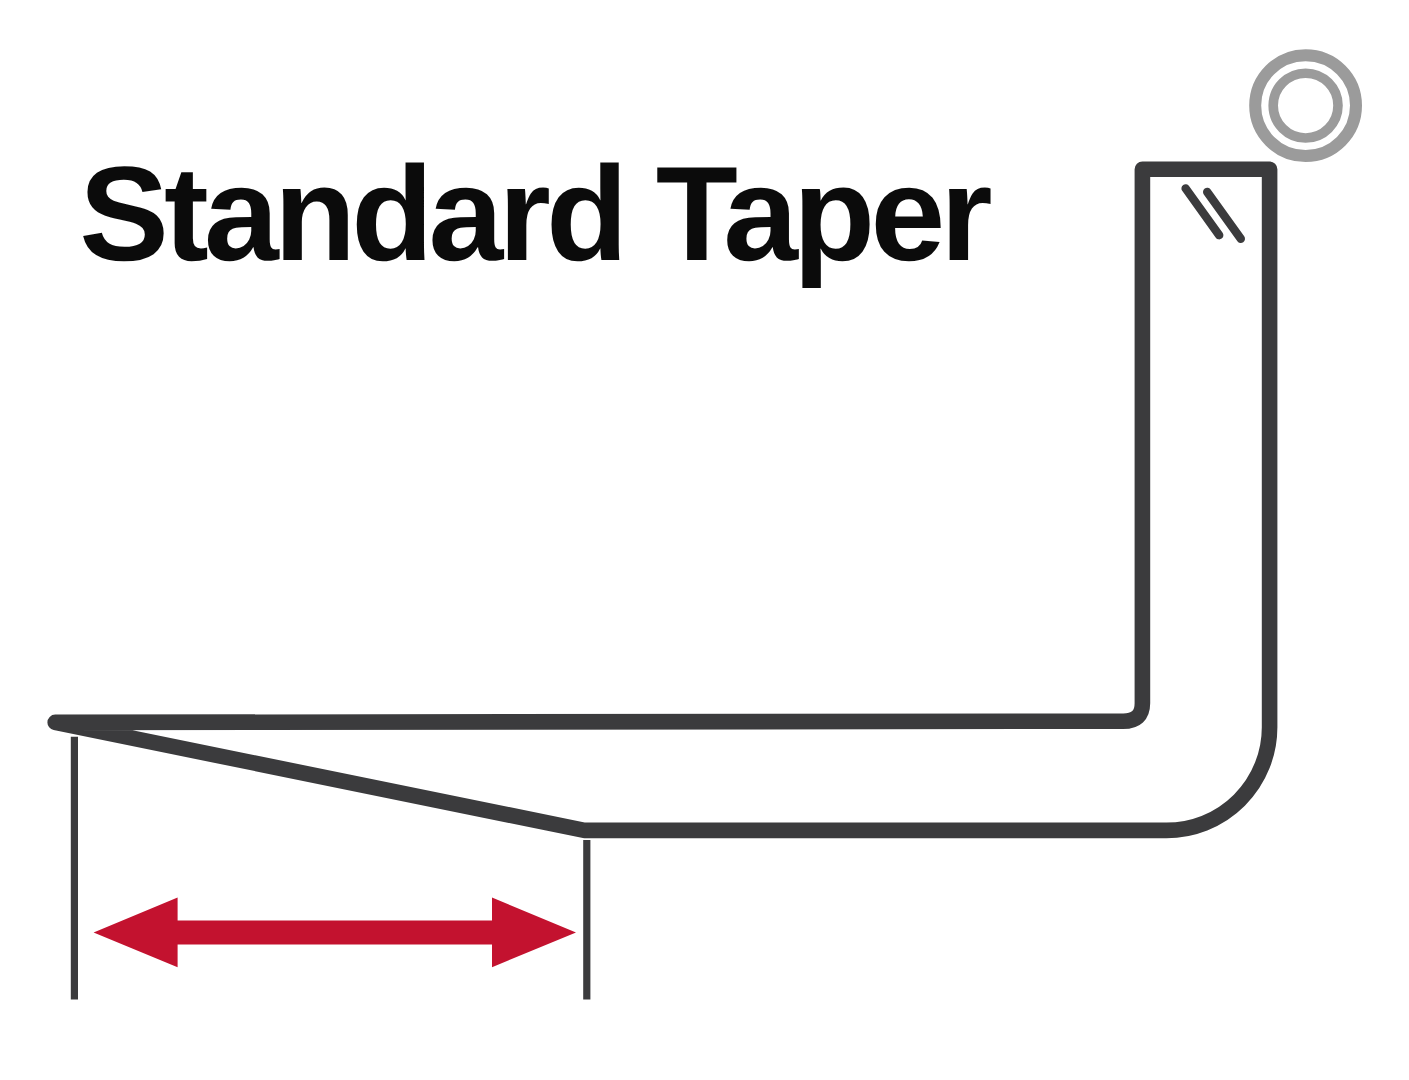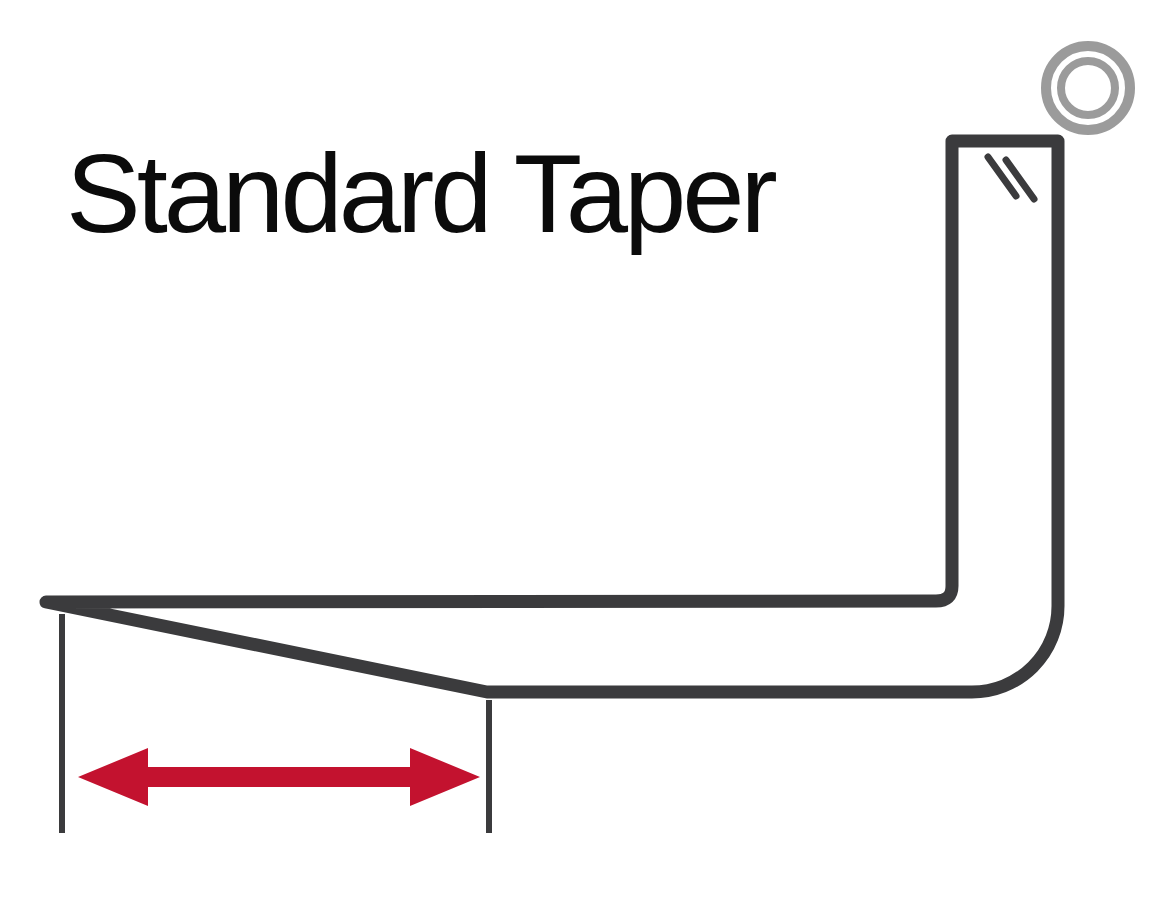--- a/index.html
+++ b/index.html
@@ -11,22 +11,22 @@
   }
   html,body{margin:0;padding:0;}
   body{
     width:1174px;height:900px;position:relative;overflow:hidden;
     background:var(--background);
     font-family:"Liberation Sans", sans-serif;
   }
   .stage{position:absolute;inset:0;}
   .diagram-svg{position:absolute;left:0;top:0;}
   .title{
-    position:absolute;left:66px;top:138px;margin:0;
-    font-size:112px;font-weight:400;letter-spacing:-4px;
+    position:absolute;left:66px;top:123px;margin:0;
+    font-size:112px;font-weight:700;letter-spacing:-4px;
     color:var(--text);white-space:nowrap;line-height:1;
   }
   .fork-line{
     fill:var(--background);
     stroke:var(--outline);
     stroke-width:13;
     stroke-linejoin:round;
   }
   .thin-line{
     stroke:var(--outline);

